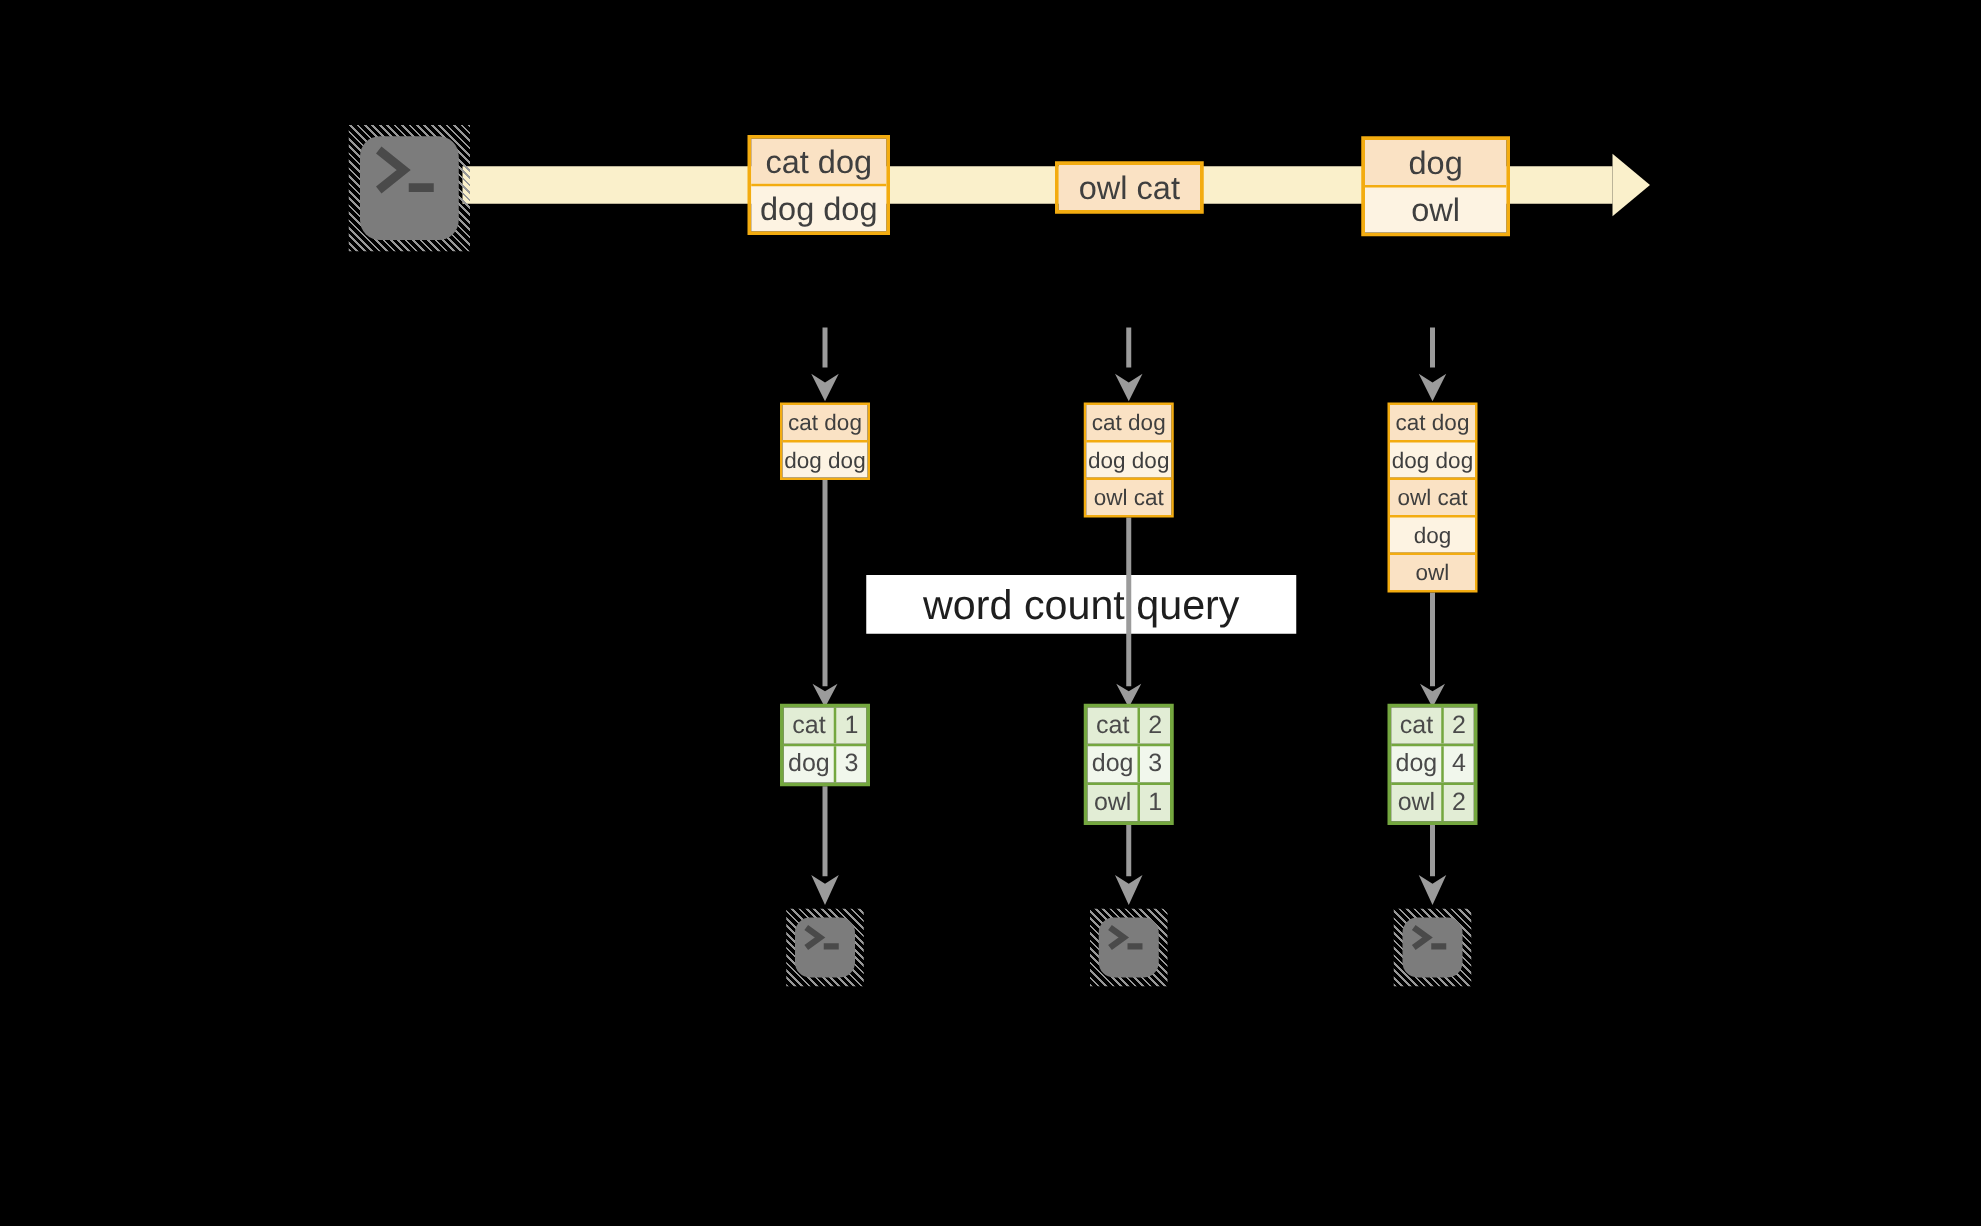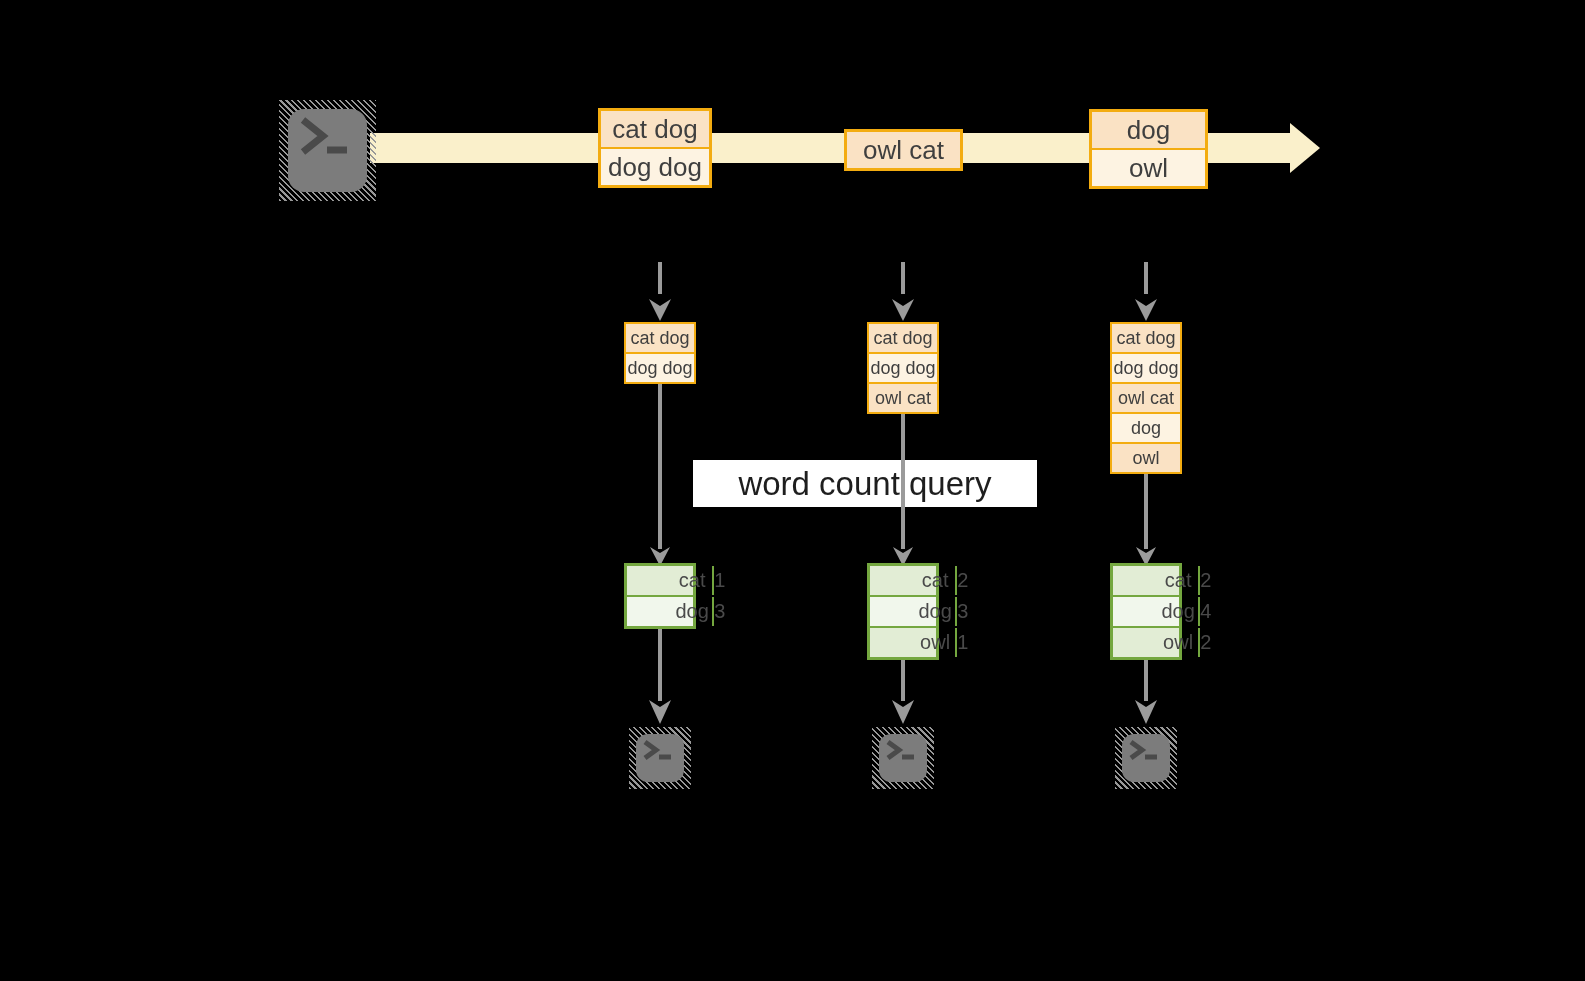--- a/index.html
+++ b/index.html
@@ -28,21 +28,21 @@
   .obox .row:nth-child(even){background:var(--cream);}
   .batch .row{height:36px;font-size:26px;}
   .state{border-width:2px;}
   .state .row{height:28px;font-size:18px;}
   
   .gtable{position:absolute;z-index:4;border:3px solid var(--green);display:flex;flex-direction:column;box-sizing:border-box;}
   .grow{display:flex;height:29px;border-top:2px solid var(--green);font-size:20px;color:var(--table_ink);}
   .grow:first-child{border-top:none;}
   .grow:nth-child(odd){background:var(--sage);}
   .grow:nth-child(even){background:var(--sage_light);}
-  .grow .w{flex:0 0 61%;border-right:2px solid var(--green);display:flex;align-items:center;justify-content:center;padding-left:45px;}
+  .grow .w{flex:0 0 61%;border-right:2px solid var(--green);display:flex;align-items:center;justify-content:center;}
   .grow .c{flex:1;display:flex;align-items:center;justify-content:center;}
   
   .qlabel{position:absolute;left:693px;top:460px;width:344px;height:47px;background:var(--label_bg);z-index:2;
     display:flex;align-items:center;justify-content:center;font-size:33px;font-weight:300;color:var(--label_ink);}
   
   #flows{position:absolute;left:0;top:0;z-index:3;}
 </style>
 </head>
 <body>
 

